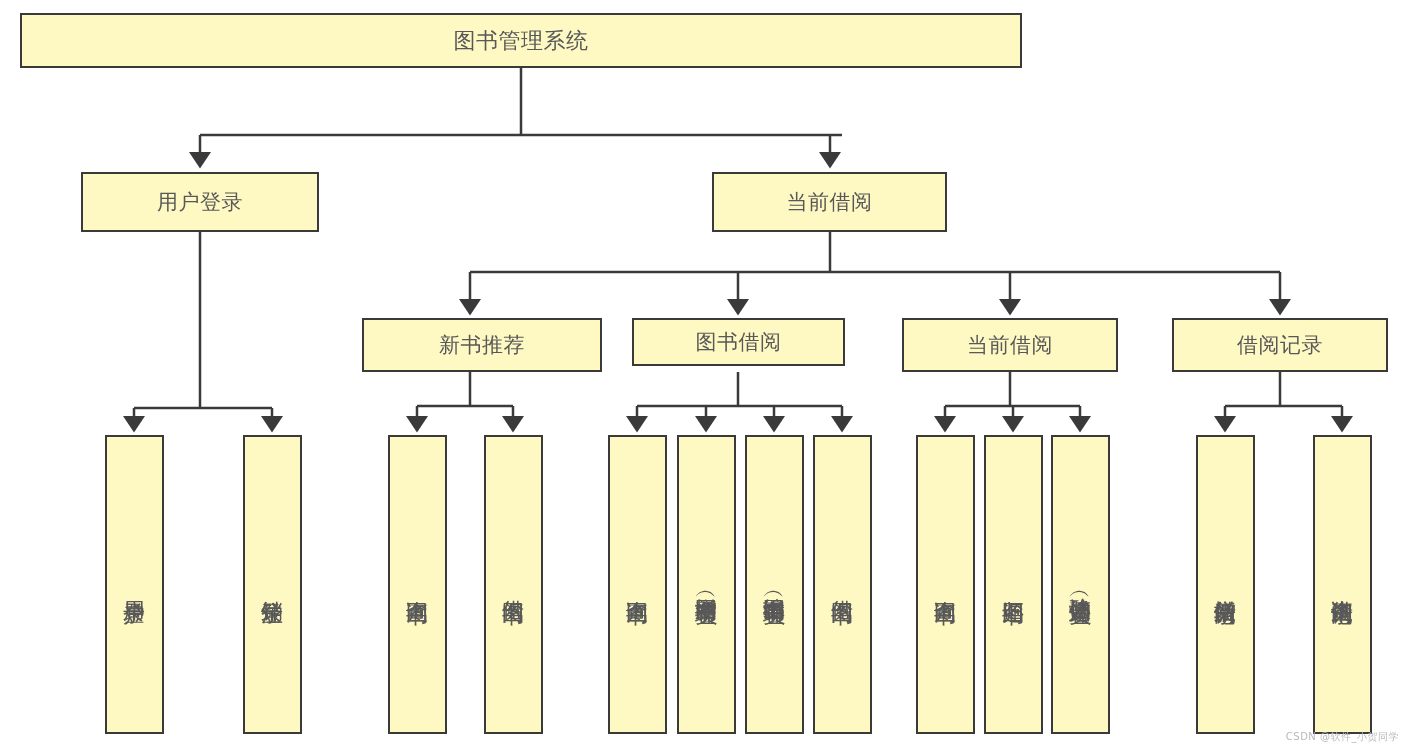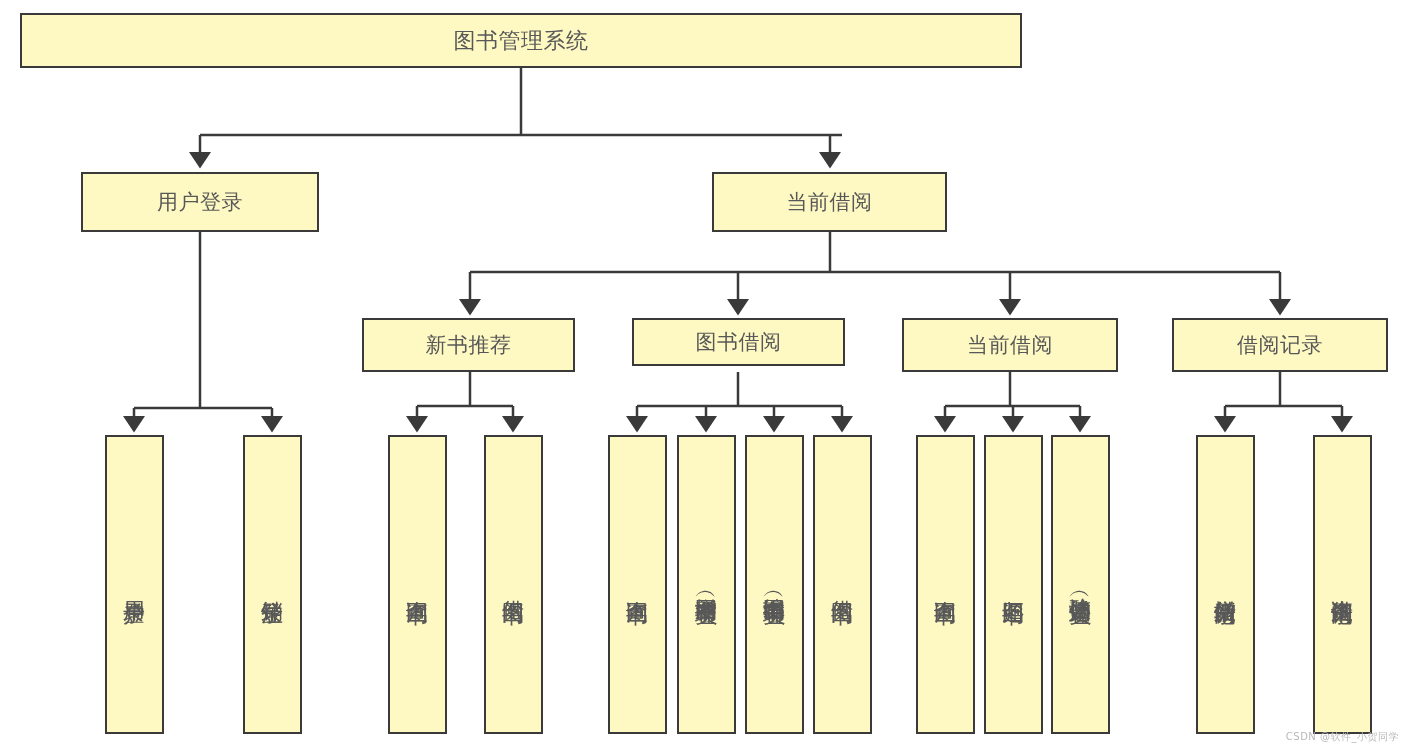--- a/index.html
+++ b/index.html
@@ -132,21 +132,21 @@
     <span class="label">图书管理系统</span>
   </div>
 
   <div class="node horiz" style="left:81px; top:172px; width:238px; height:60px;">
     <span class="label">用户登录</span>
   </div>
   <div class="node horiz" style="left:712px; top:172px; width:235px; height:60px;">
     <span class="label">当前借阅</span>
   </div>
 
-  <div class="node horiz" style="left:362px; top:318px; width:213px; height:54px;">
+  <div class="node horiz" style="left:362px; top:318px; width:240px; height:54px;">
     <span class="label">新书推荐</span>
   </div>
   <div class="node horiz" style="left:632px; top:318px; width:213px; height:48px;">
     <span class="label">图书借阅</span>
   </div>
   <div class="node horiz" style="left:1172px; top:318px; width:216px; height:54px;">
     <span class="label">借阅记录</span>
   </div>
   <div class="node horiz" style="left:902px; top:318px; width:216px; height:54px;">
     <span class="label">当前借阅</span>

